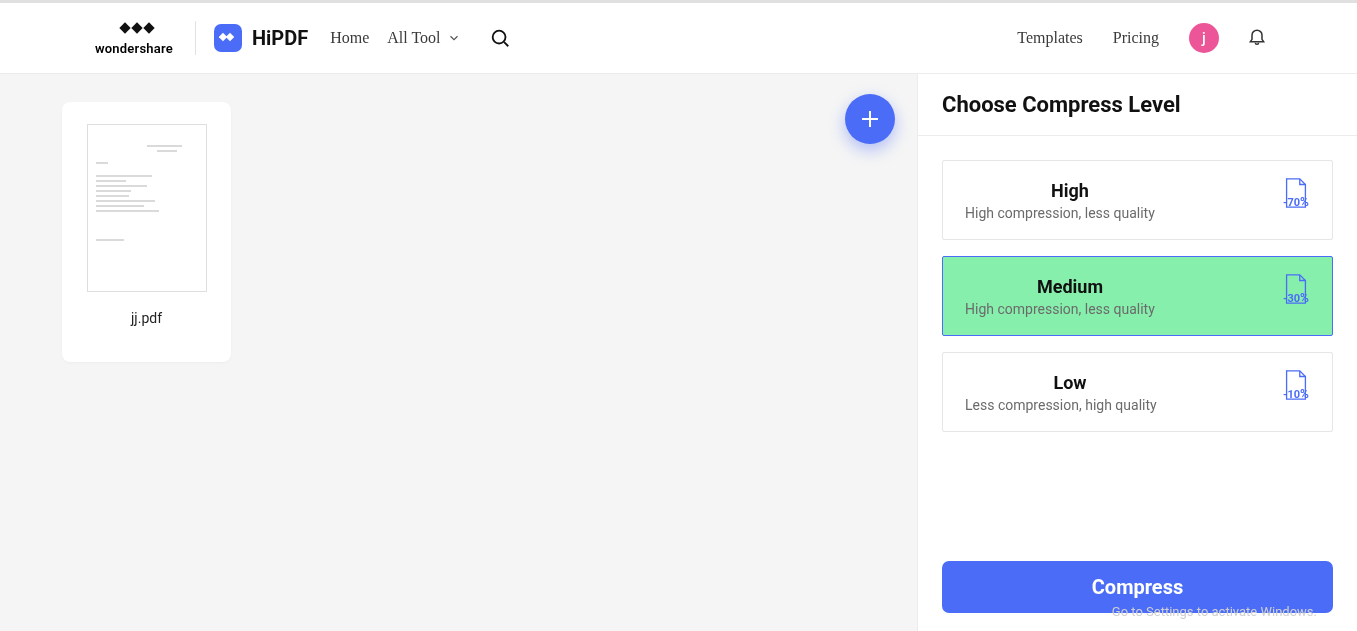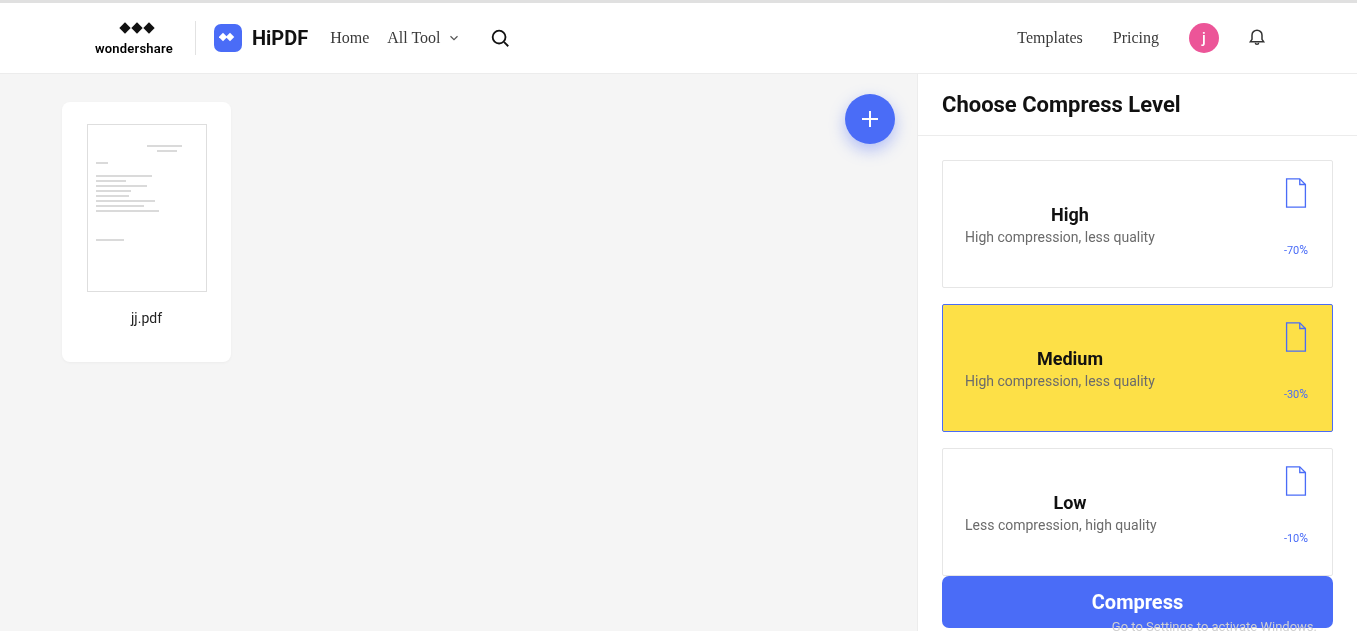--- a/index.html
+++ b/index.html
@@ -123,33 +123,33 @@
   .opt {
     border: 1px solid #e6e6e6;
     border-radius: 2px;
     padding: 16px 22px;
     display:flex; align-items:center; justify-content:space-between;
     cursor:pointer;
     background:#fff;
   }
   .opt.selected {
     border: 1px solid #4a6cf7;
-    background: #fde047;
+    background: #86efac;
   }
   .opt-text { display:flex; flex-direction:column; gap:4px; }
   .opt-title { font-size: 18px; font-weight: 700; color:#111; text-align:center; width: 210px; }
   .opt-sub { font-size: 14px; color:#6b6b6b; }
   .file-reduce {
     display:flex; flex-direction:column; align-items:center;
     color:#4a6cf7; font-size:12px; font-weight:600;
   }
   .doc-icon { width:28px; height:32px; display:block; }
   .reduce-label {
     position: relative; top: -14px;
-    font-size: 11px; font-weight:400;margin-top:48px;
+    font-size: 11px; font-weight:700;
   }
   .reduce-pct { font-size:12px; }
   .btn-compress {
     margin: 0 24px 18px;
     height: 52px;
     background:#4a6cf7; color:#fff;
     border-radius: 7px;
     display:flex; align-items:center; justify-content:center;
     font-size: 20px; font-weight:700; cursor:pointer;
   }

